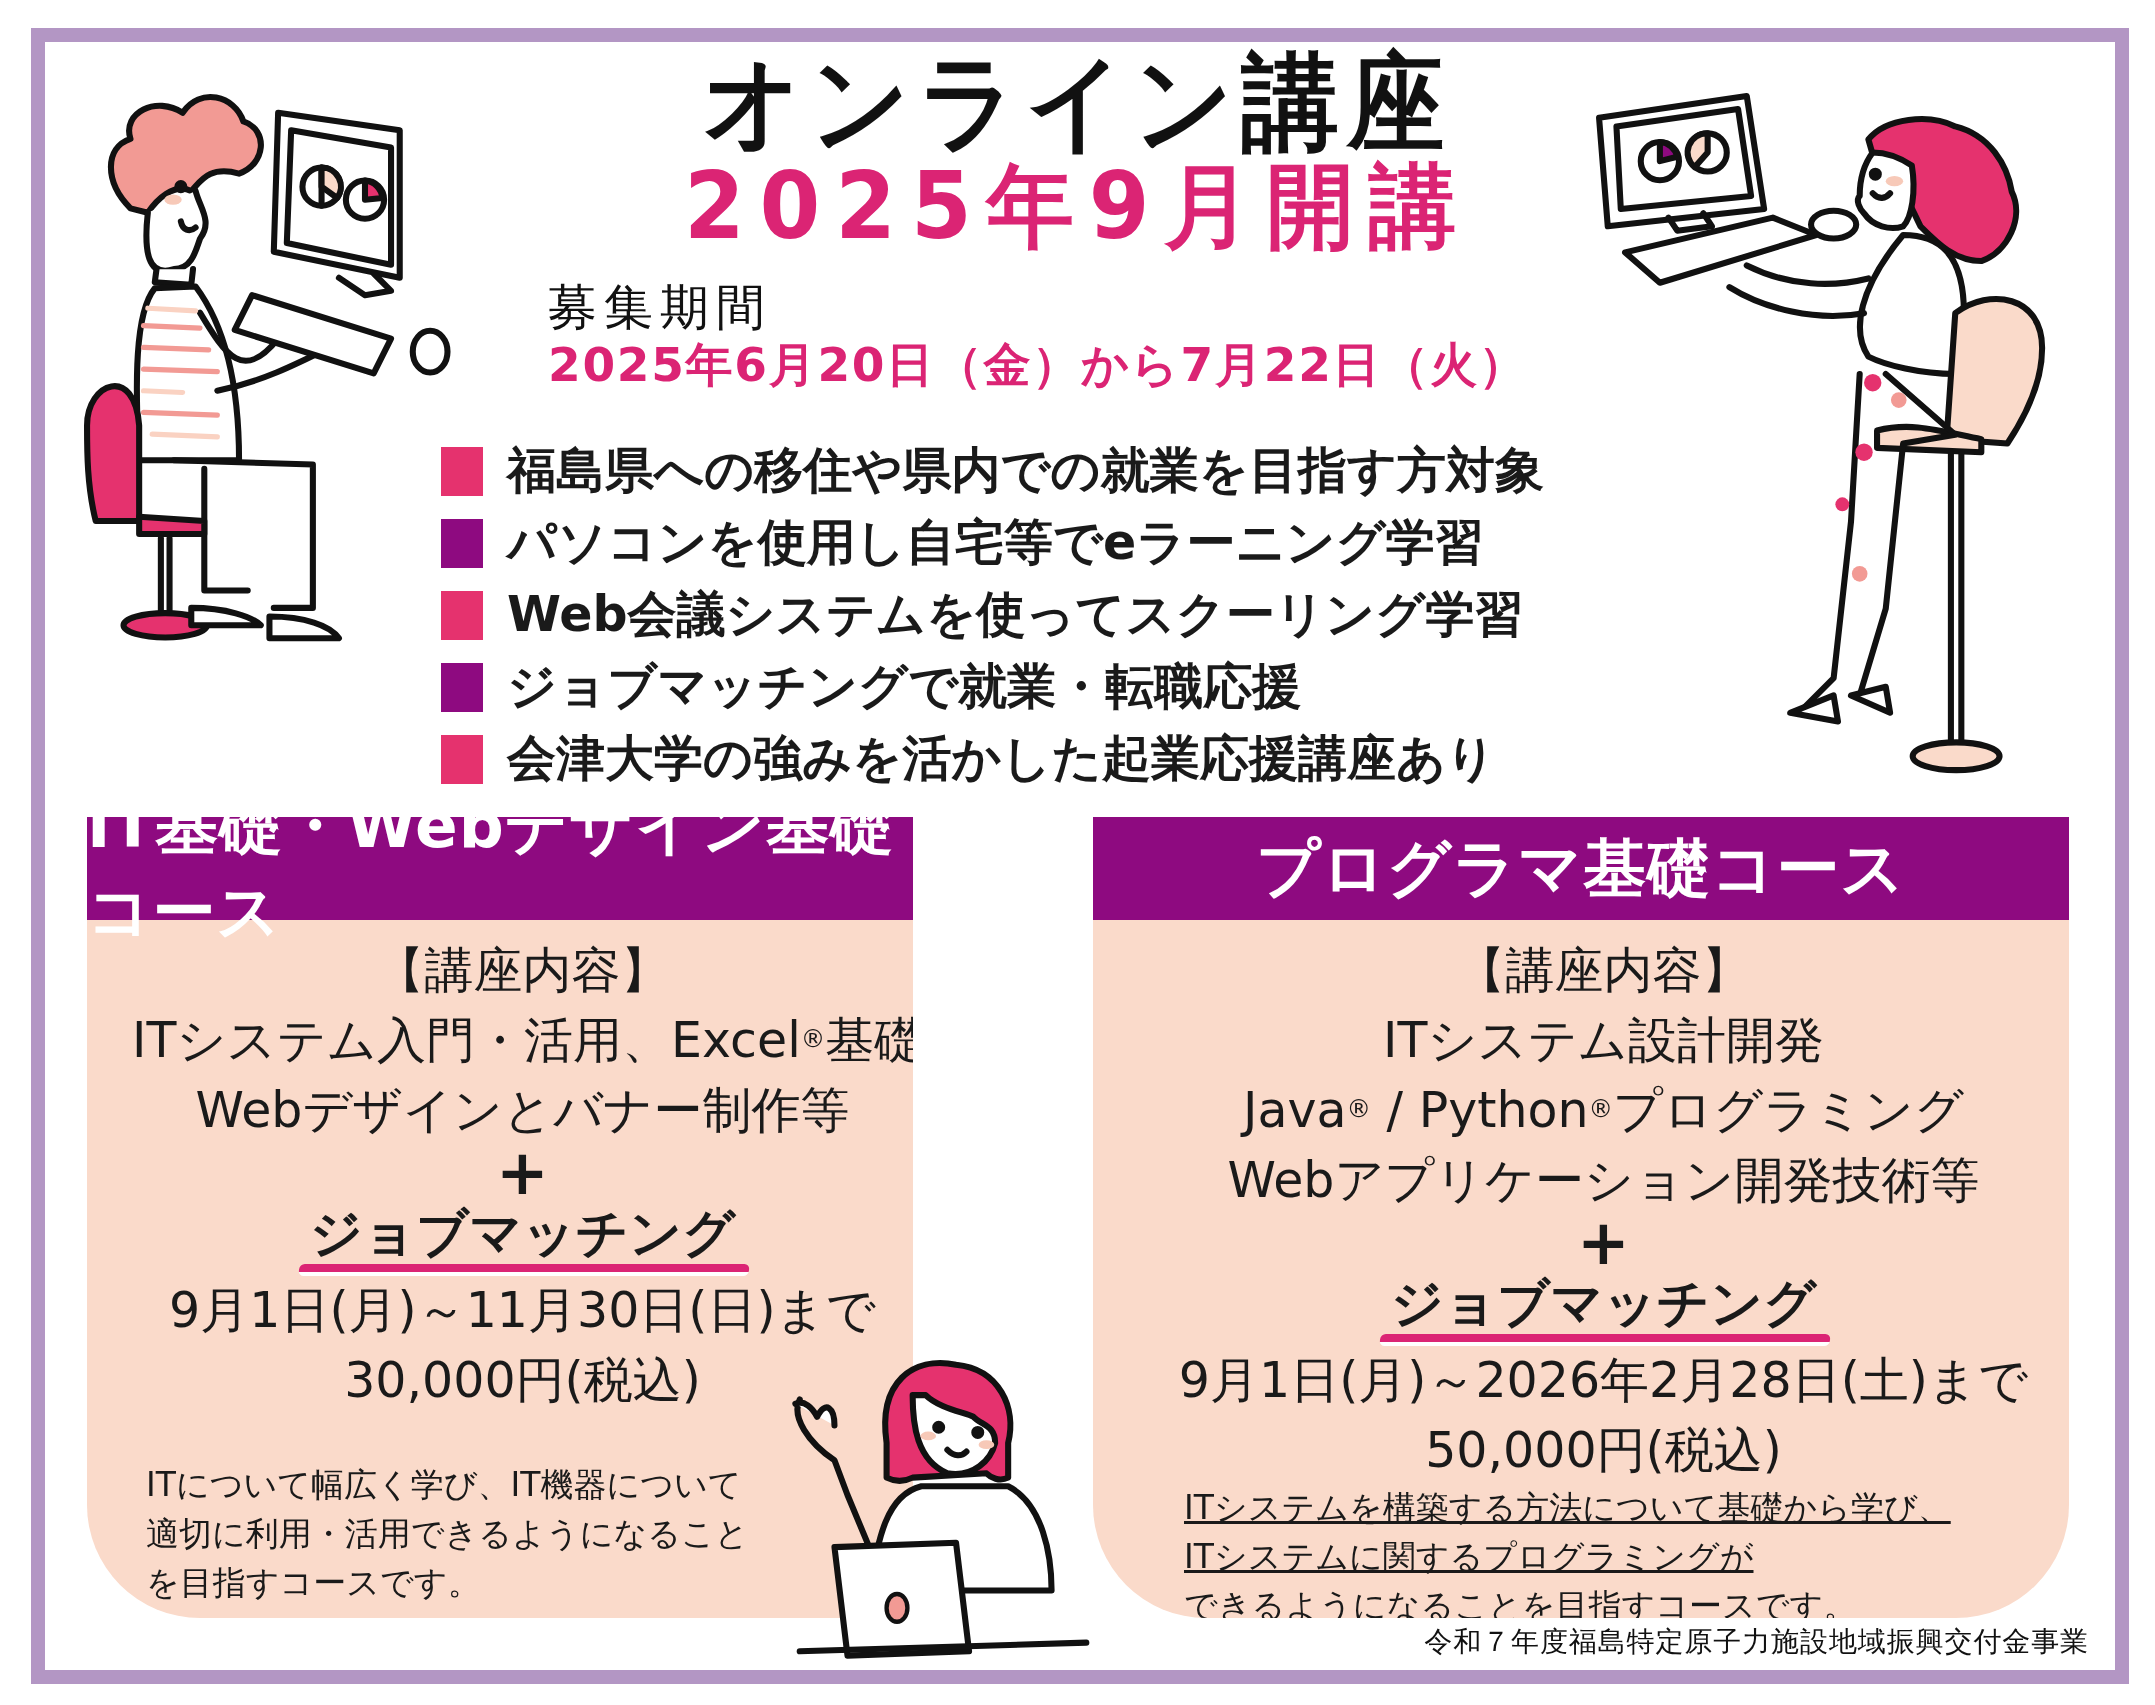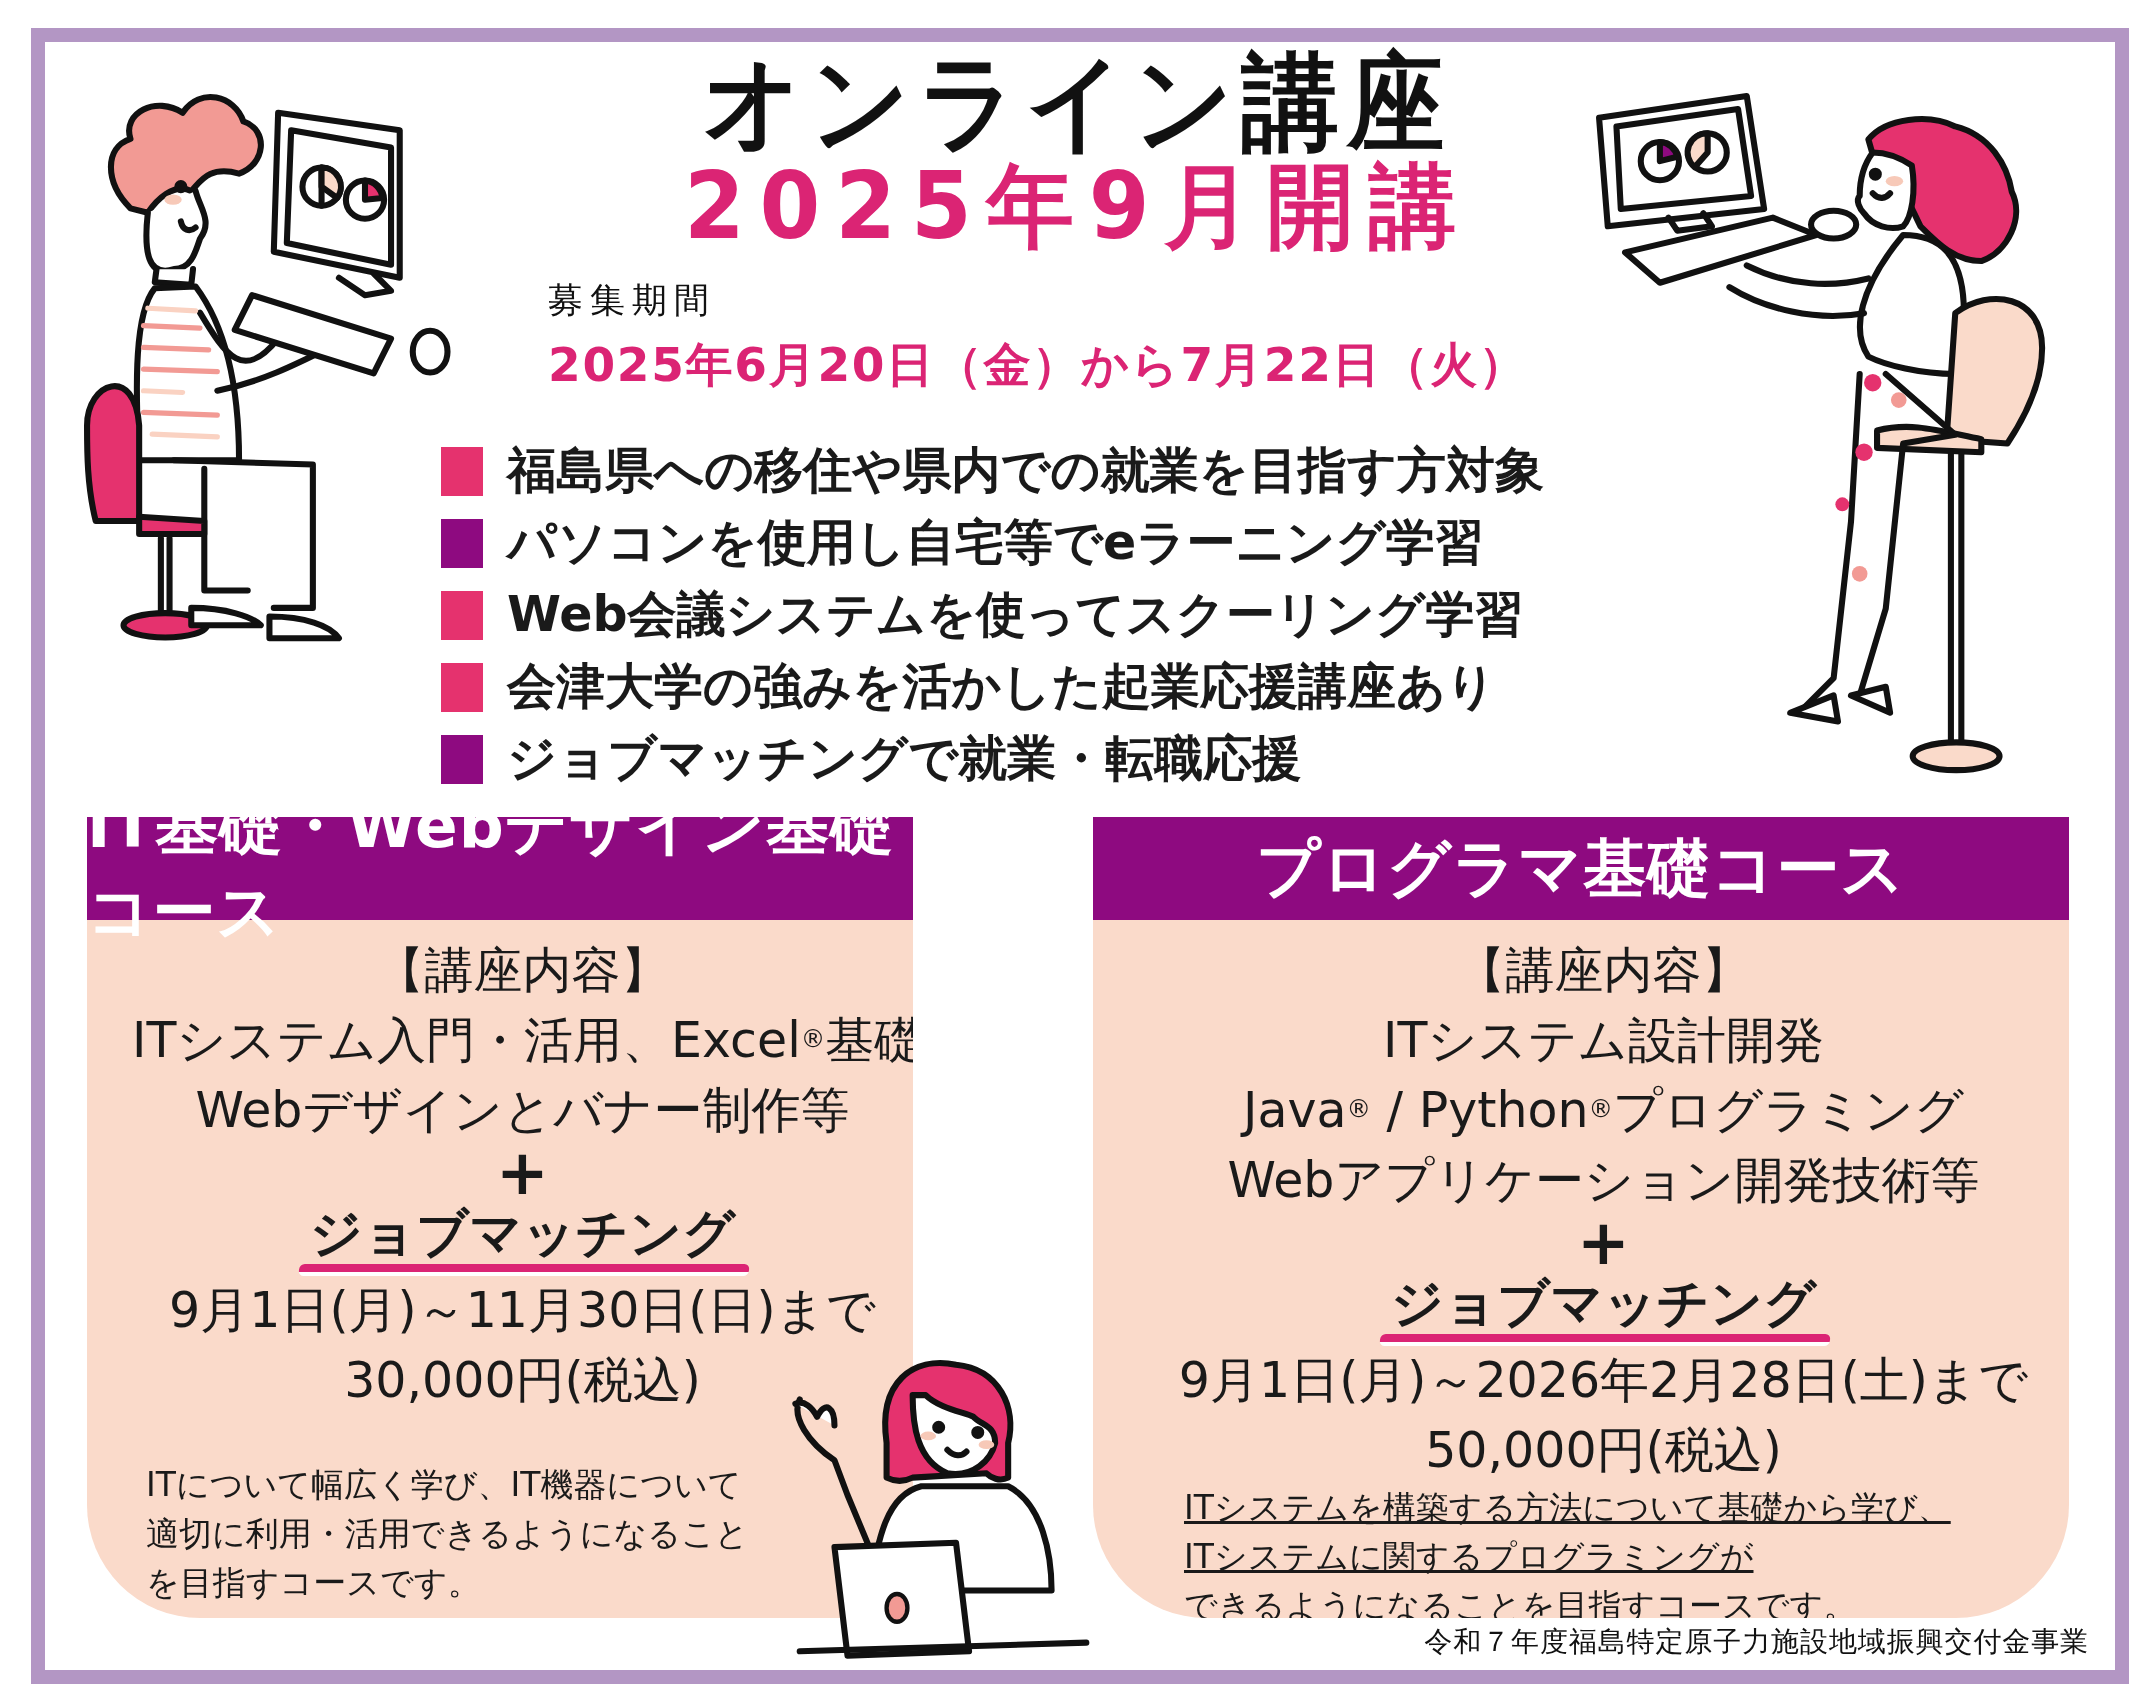--- a/index.html
+++ b/index.html
@@ -16,21 +16,21 @@
     position:absolute; left:0; width:2155px; top:50px; text-align:center;
     font-size:106px; letter-spacing:8.7px; font-weight:bold; color:#111;
     transform:scaleX(0.92); line-height:1;
   }
   .title-sub {
     position:absolute; left:0; width:2155px; top:161px; text-align:center;
     font-size:92px; letter-spacing:15.6px; font-weight:bold; color:#DB2474;
     line-height:1; transform:scaleX(0.95);
   }
   .period-label {
-    position:absolute; left:548px; top:283px; font-size:35px; letter-spacing:7px; color:#111; line-height:1;
+    position:absolute; left:548px; top:283px; font-size:49px; letter-spacing:7px; color:#111; line-height:1;
   }
   .period-dates {
     position:absolute; left:548px; top:341px; font-size:47px; font-weight:bold; color:#DB2474; letter-spacing:1.7px; line-height:1;
   }
   .features { position:absolute; left:441px; top:435px; }
   .feature { display:flex; align-items:center; height:72px;font-weight:bold; }
   .feature .sq { width:42px; height:49px; margin-right:24px; flex:none; }
   .feature .txt { font-size:49px; color:#1a1a1a; white-space:nowrap; letter-spacing:0px; }
 
   
@@ -178,26 +178,26 @@
   </div>
   <div class="feature">
     <span class="sq" style="background:#8E0A80"></span>
     <span class="txt">パソコンを使用し自宅等でeラーニング学習</span>
   </div>
   <div class="feature">
     <span class="sq" style="background:#E5326E"></span>
     <span class="txt">Web会議システムを使ってスクーリング学習</span>
   </div>
   <div class="feature">
+    <span class="sq" style="background:#8E0A80"></span>
+    <span class="txt">ジョブマッチングで就業・転職応援</span>
+  </div>
+  <div class="feature">
     <span class="sq" style="background:#E5326E"></span>
     <span class="txt">会津大学の強みを活かした起業応援講座あり</span>
-  </div>
-  <div class="feature">
-    <span class="sq" style="background:#8E0A80"></span>
-    <span class="txt">ジョブマッチングで就業・転職応援</span>
   </div>
 </div>
 
 <div class="course left">
   <div class="course-head">IT基礎・Webデザイン基礎コース</div>
   <div class="course-body" style="padding-top:15.6px;">
     <div class="line">【講座内容】</div>
     <div class="line">
       <span>ITシステム入門・活用、Excel</span><sup class="reg">®</sup><span>基礎・応用</span>
     </div>

